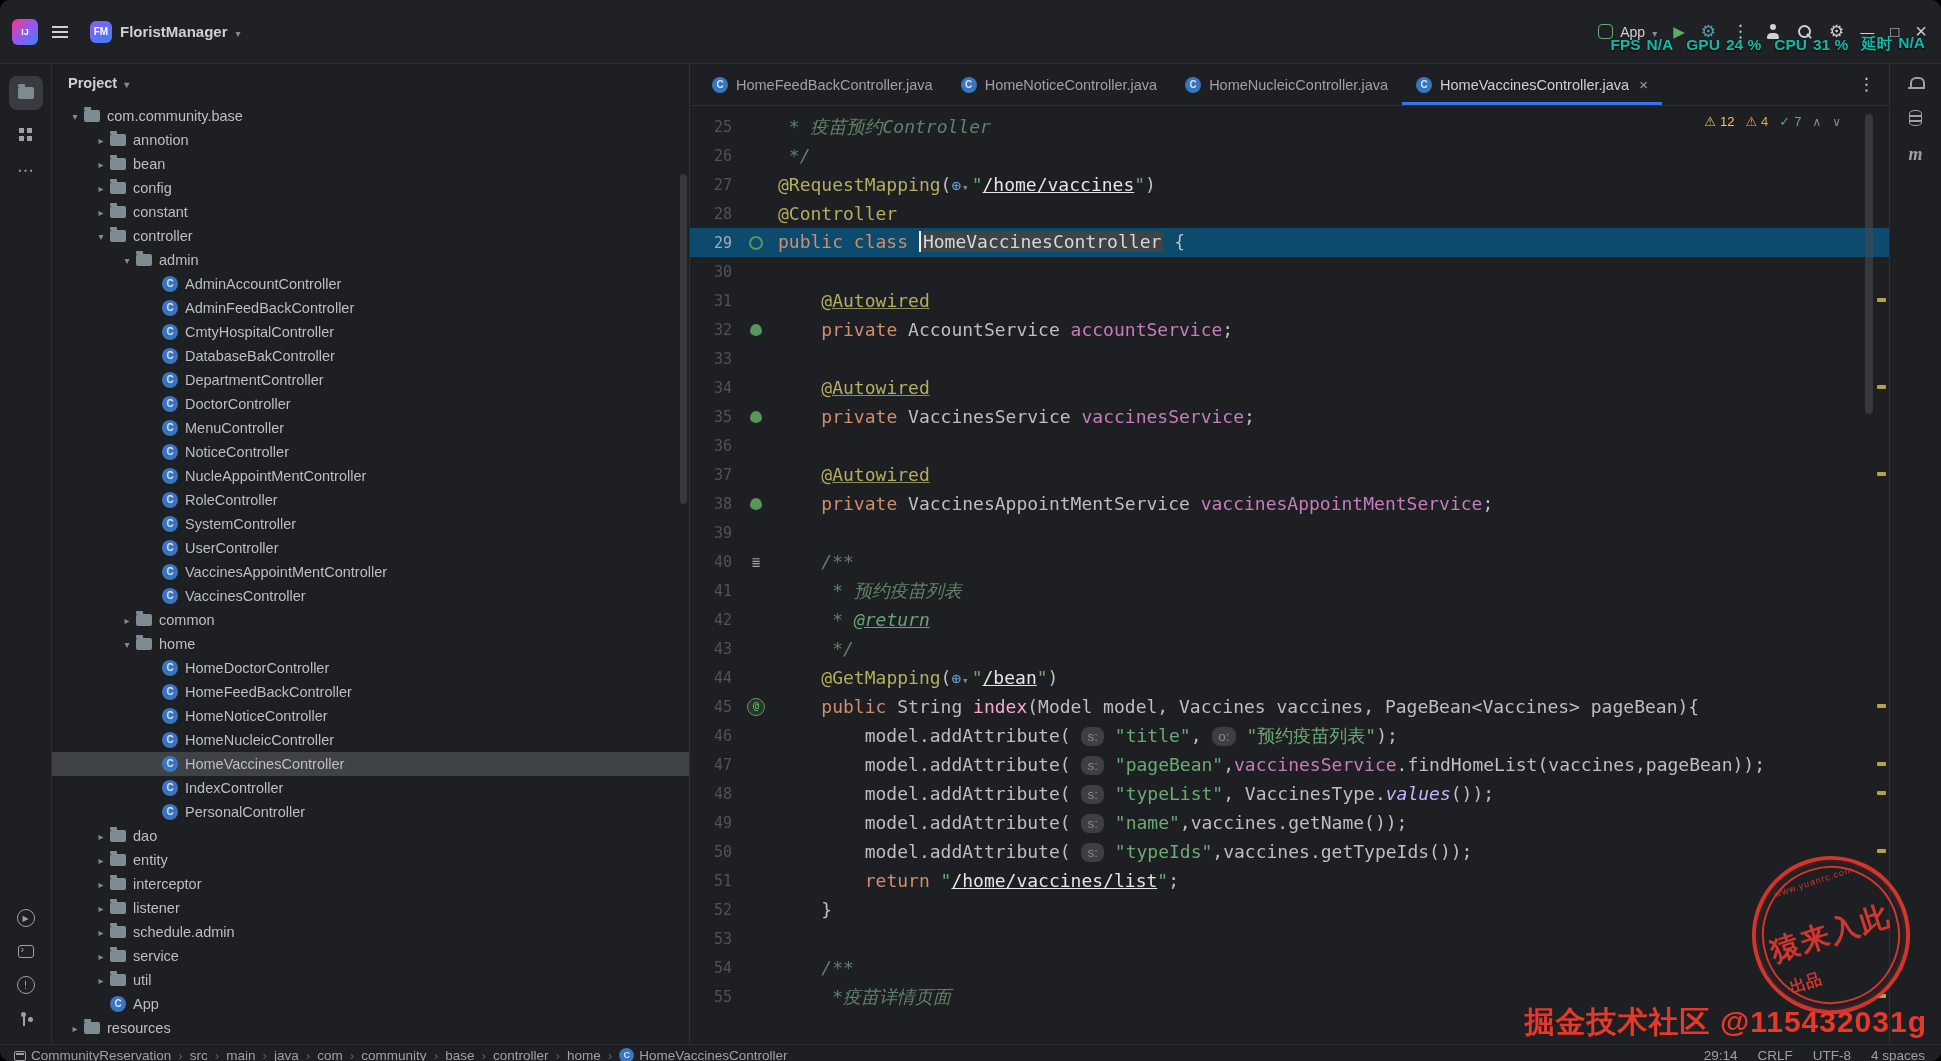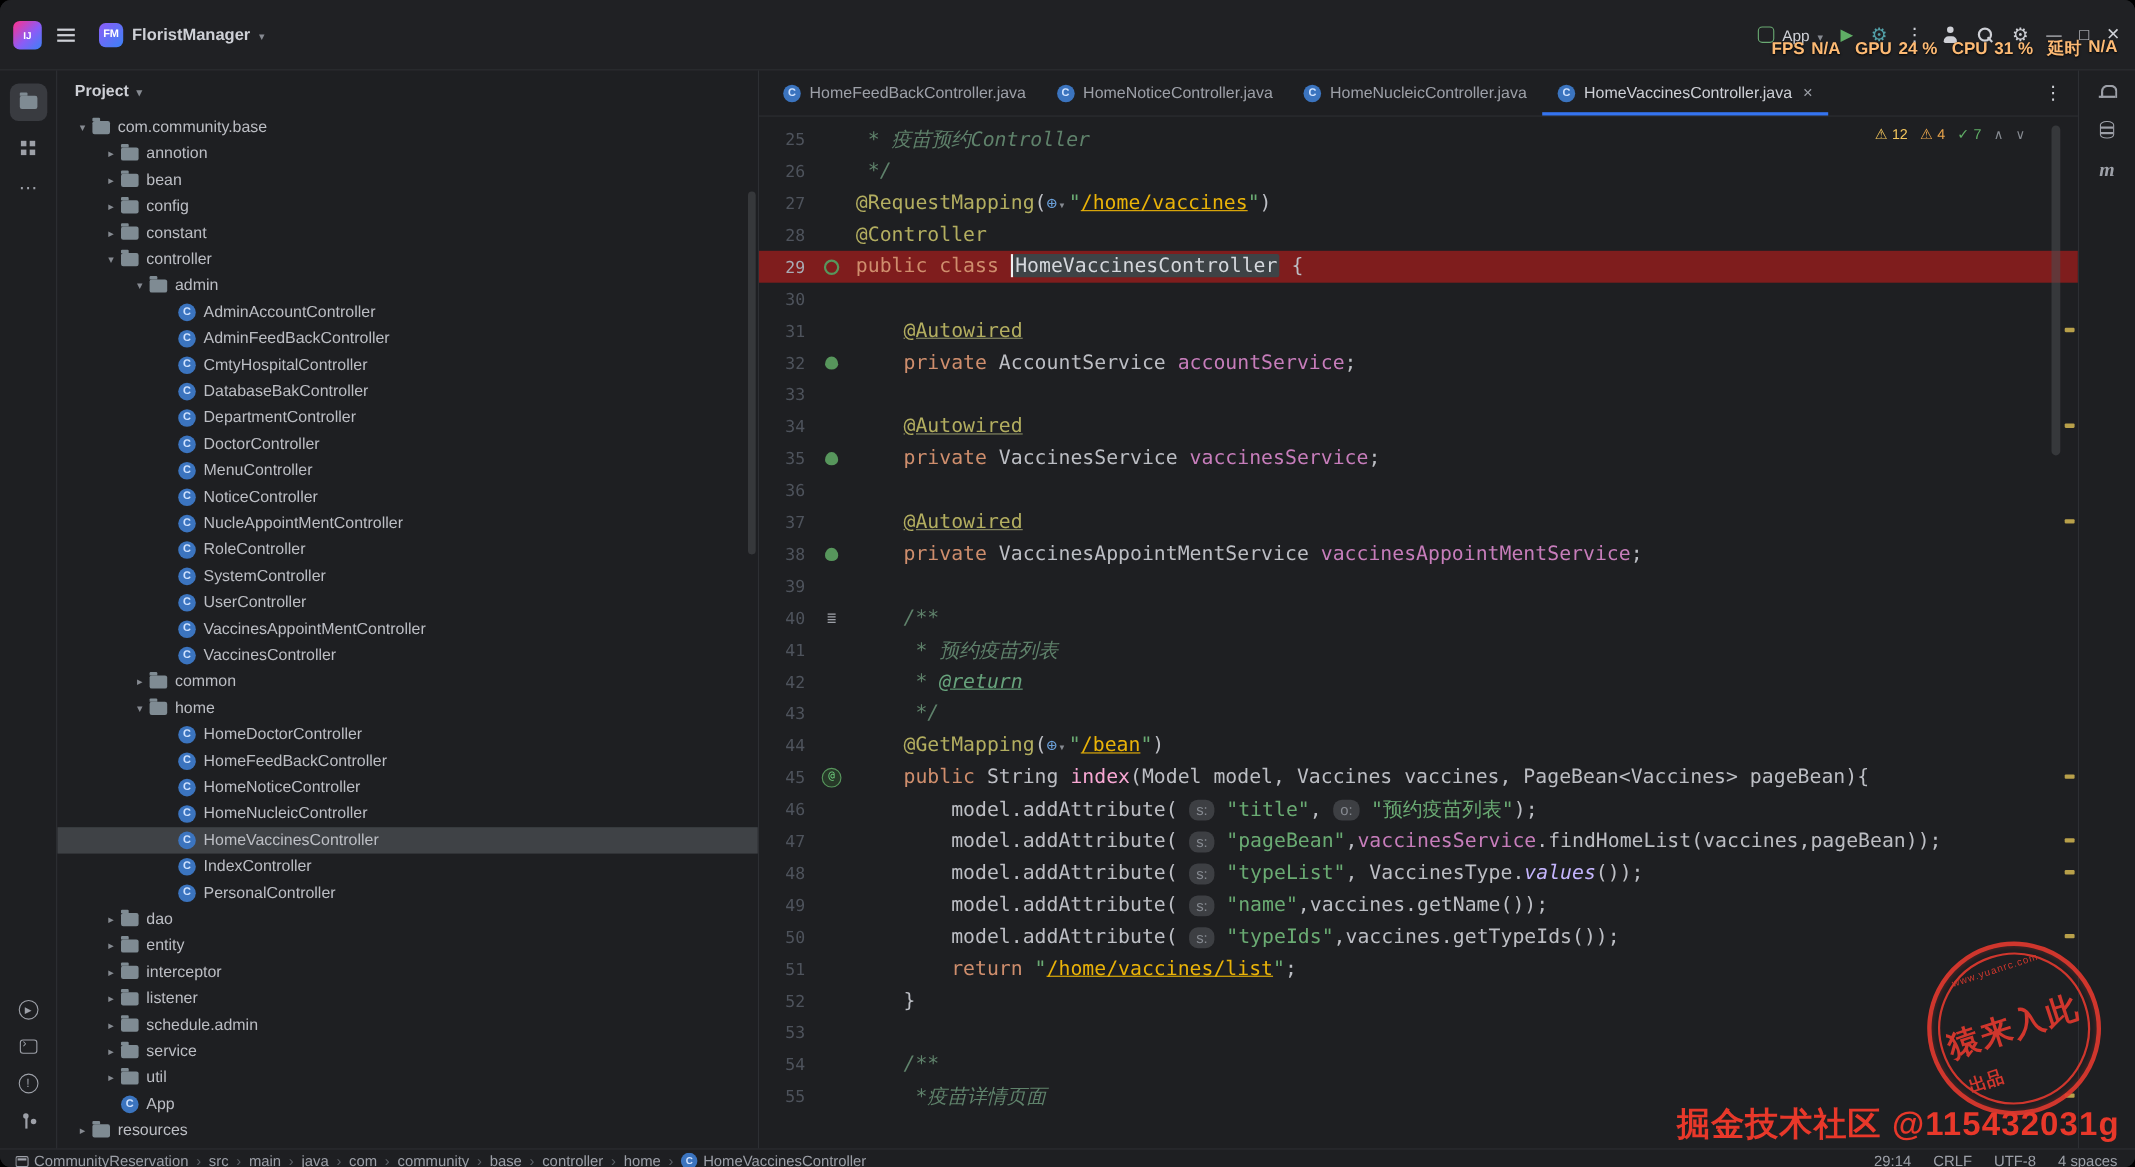--- a/index.html
+++ b/index.html
@@ -32,21 +32,21 @@
   .i-person::before{content:"";position:absolute;top:0;left:5px;width:6px;height:6px;border-radius:50%;background:#ced0d6}
   .i-person::after{content:"";position:absolute;bottom:1px;left:2px;width:12px;height:6px;border-radius:6px 6px 2px 2px;background:#ced0d6}
   .i-search{position:relative;width:16px;height:16px;display:inline-block}
   .i-search::before{content:"";position:absolute;top:1px;left:1px;width:9px;height:9px;border:2px solid #ced0d6;border-radius:50%}
   .i-search::after{content:"";position:absolute;width:2px;height:6px;background:#ced0d6;left:11px;top:9px;transform:rotate(-45deg)}
   .i-min::before{content:"—";color:#ced0d6;font-size:14px}
   .i-max::before{content:"□";color:#ced0d6;font-size:15px}
   .i-close::before{content:"×";color:#ced0d6;font-size:20px}
   
   .perf{position:absolute;top:34px;right:16px;z-index:30;display:flex;gap:13px;align-items:center;
-        color:#fdba74;font-weight:700;font-size:15.5px;text-shadow:0 1px 2px #000;pointer-events:none}
+        color:#14b8a6;font-weight:700;font-size:15.5px;text-shadow:0 1px 2px #000;pointer-events:none}
   .perf .pair{display:flex;gap:6px}
   
   .main{display:flex;height:980px}
   .stripe{width:52px;display:flex;flex-direction:column;align-items:center;flex:0 0 52px}
   .stripe.left{border-right:1px solid #2d2f33}
   .stripe.right{border-left:1px solid #2d2f33}
   .stripe .grp{display:flex;flex-direction:column;align-items:center;gap:18px;padding-top:12px}
   .stripe .grp.bottom{margin-top:auto;padding-bottom:16px}
   .tool-active{width:34px;height:34px;border-radius:8px;background:#393b40;display:flex;align-items:center;justify-content:center}
   .pkg-ico{display:inline-block;width:16px;height:12px;background:#7f8b93;border-radius:2px;position:relative;flex:0 0 16px}
@@ -88,34 +88,34 @@
   .tabbar{height:42px;flex:0 0 42px;display:flex;align-items:stretch;border-bottom:1px solid #2d2f33;padding-left:8px}
   .tab-strip{display:flex;align-items:stretch}
   .tab{display:flex;align-items:center;gap:8px;padding:0 14px;font-size:14.5px;color:#9da0a8;
        border-bottom:3px solid transparent;border-top:3px solid transparent}
   .tab.active{color:#ced0d6;border-bottom-color:#3574f0}
   .tab-close{color:#9da0a8;font-size:15px;margin-left:2px}
   .tab-kebab{margin-left:auto;align-self:center;margin-right:14px}
   .code-area{position:relative;flex:1 1 auto;overflow:hidden;padding-top:6px;
        font-family:"DejaVu Sans Mono",monospace;font-size:18px}
   .code-line{display:flex;align-items:center;height:29px}
-  .code-line.cur{background:#7f1d1d}
+  .code-line.cur{background:#0c4a6e}
   .ln{flex:0 0 52px;text-align:right;padding-right:10px;color:#4e535c;font-size:15px}
   .cur .ln{color:#a8abb3}
   .gi{flex:0 0 28px;display:flex;align-items:center;justify-content:center}
   .gi-c::before{content:"";width:10px;height:10px;border:2.5px solid #57965c;border-radius:50%}
   .gi-b::before{content:"";width:12px;height:12px;background:#57965c;border-radius:50% 50% 50% 50%/60% 60% 40% 40%}
   .gi-l::before{content:"≣";color:#9da0a8;font-size:14px}
   .gi-m::before{content:"@";width:16px;height:16px;background:#273828;border:1px solid #57965c;color:#6fcf7f;
         border-radius:50%;font-size:10px;line-height:14px;text-align:center;display:block}
   .ct{white-space:pre;margin-left:8px}
   .s-pl{color:#bcbec4}
   .s-kw{color:#cf8e6d}
   .s-str{color:#6aab73}
-  .s-strl{color:#eab308;text-decoration:underline}
+  .s-strl{color:#e5e5e5;text-decoration:underline}
   .s-ann{color:#b3ae60}
   .s-annu{color:#b3ae60;text-decoration:underline;text-decoration-color:#8a8d65}
   .s-doc{color:#5f826b;font-style:italic}
   .s-doctag{color:#67a37c;font-style:italic;text-decoration:underline}
   .s-fld{color:#c77dbb}
   .s-mdecl{color:#f9a8d4}
   .s-it{color:#c4b5fd;font-style:italic}
   .s-decl{color:#d5d8dd;background:#3e4346;border-radius:2px;padding:0 2px}
   .hint{background:#3d3f43;color:#868a91;border-radius:8px;padding:0 6px;font-size:13.5px;
         font-family:"Liberation Sans",sans-serif;display:inline-block;line-height:19px;vertical-align:middle}

